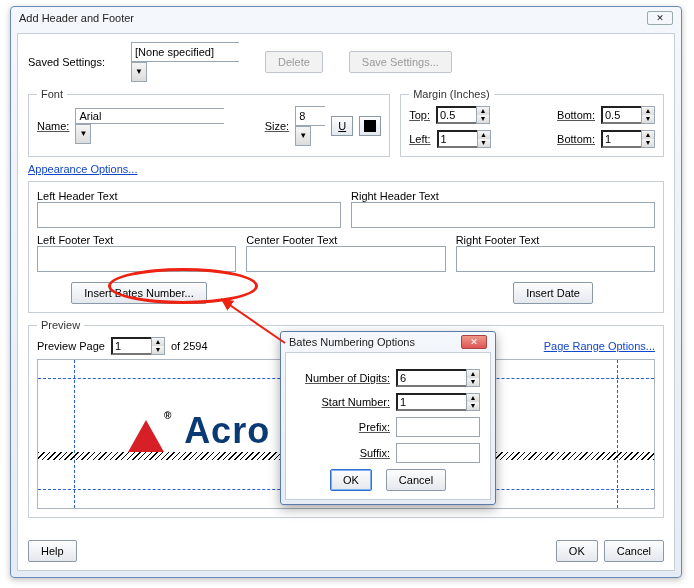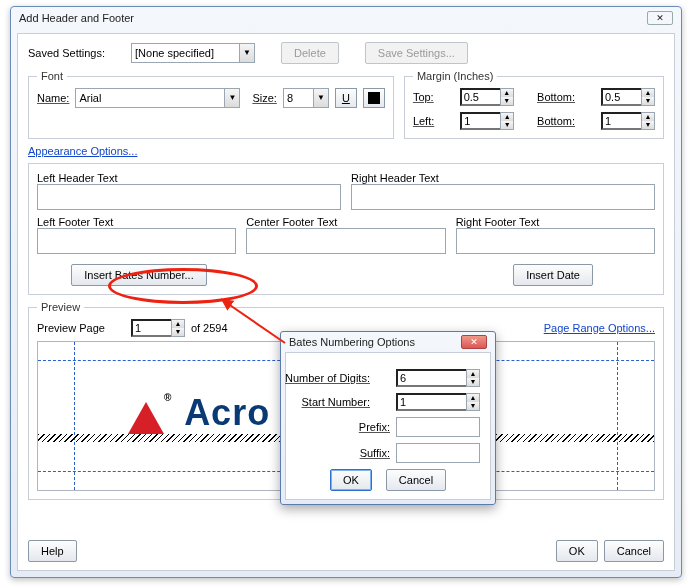--- a/index.html
+++ b/index.html
@@ -6,28 +6,28 @@
   body { margin: 0; background: #fff; width: 694px; height: 588px; position: relative; overflow: hidden; }
   .window { position: absolute; left: 10px; top: 6px; width: 672px; height: 572px; background: linear-gradient(#f4f7fc,#e6ecf5); border: 1px solid #6a8bb8; border-radius: 4px; box-shadow: 0 2px 6px rgba(0,0,0,.25); }
   .titlebar { height: 22px; padding: 2px 8px; font-size: 12px; color: #222; display: flex; justify-content: space-between; align-items: center; }
   .titlebar .close { width: 26px; height: 14px; border: 1px solid #9aa; border-radius: 2px; font-size: 9px; text-align: center; line-height: 12px; }
   .client { position: absolute; left: 6px; top: 26px; right: 6px; bottom: 6px; background: #fff; border: 1px solid #c8ced8; padding: 8px 10px; }
   .row { display: flex; align-items: center; gap: 6px; }
   label.u { text-decoration: underline; text-decoration-color: #555; }
   fieldset { border: 1px solid #c8ced8; margin: 6px 0 0 0; padding: 6px 8px 8px 8px; }
   legend { padding: 0 4px; color: #333; }
   select, input[type=text] { border: 1px solid #9aa6b2; background: #fff; height: 20px; padding: 1px 3px; }
-  .combo { display: inline-flex; align-items: flex-start; }
+  .combo { display: inline-flex; align-items: flex-start; flex-direction: column; }
   .combo input { border-right: none; }
   .combo .btn-dd { width: 16px; border:1px solid #9aa6b2; background: linear-gradient(#f5f5f5,#dcdcdc); text-align:center; font-size:8px; line-height:18px; }
   .btn { height: 22px; padding: 4px 12px; border: 1px solid #8a98a8; background: linear-gradient(#fdfdfd,#e4e8ee); border-radius: 2px; cursor: pointer; }
   .btn.disabled { color: #9a9a9a; border-color:#c0c5cc; background:#f2f2f2; }
   .icon-btn { width: 22px; height: 20px; border:1px solid #8a98a8; background: linear-gradient(#fdfdfd,#e4e8ee); display:inline-flex;align-items:center;justify-content:center; }
   .link { color: #1346c8; text-decoration: underline; cursor: pointer; }
-  .spin { display:inline-flex;margin-left:20px; }
+  .spin { display:inline-flex; }
   .spin input { width: 40px; text-align:left; border-right:none; }
   .spin .arrows { width:14px; border:1px solid #9aa6b2; display:flex; flex-direction:column; }
   .spin .arrows span { flex:1; font-size:7px; text-align:center; line-height:8px; background:linear-gradient(#f5f5f5,#dcdcdc); }
   .cols3 { display:flex; gap:10px; margin-top:6px; }
   .cols3 > div { flex:1; }
   .textbox { width:100%; height:26px; border:1px solid #9aa6b2; background:#fff; }
   .preview-area { position:relative; margin-top:4px; height:150px; border:1px solid #aeb6c0; background:#fff; overflow:hidden; }
   .guides-h { position:absolute; left:0; right:0; border-top:1px dashed #2a5fd0; }
   .guides-v { position:absolute; top:0; bottom:0; border-left:1px dashed #2a5fd0; }
   .logo { position:absolute; left:90px; top:50px; font-family: Georgia, serif; font-weight:bold; }

